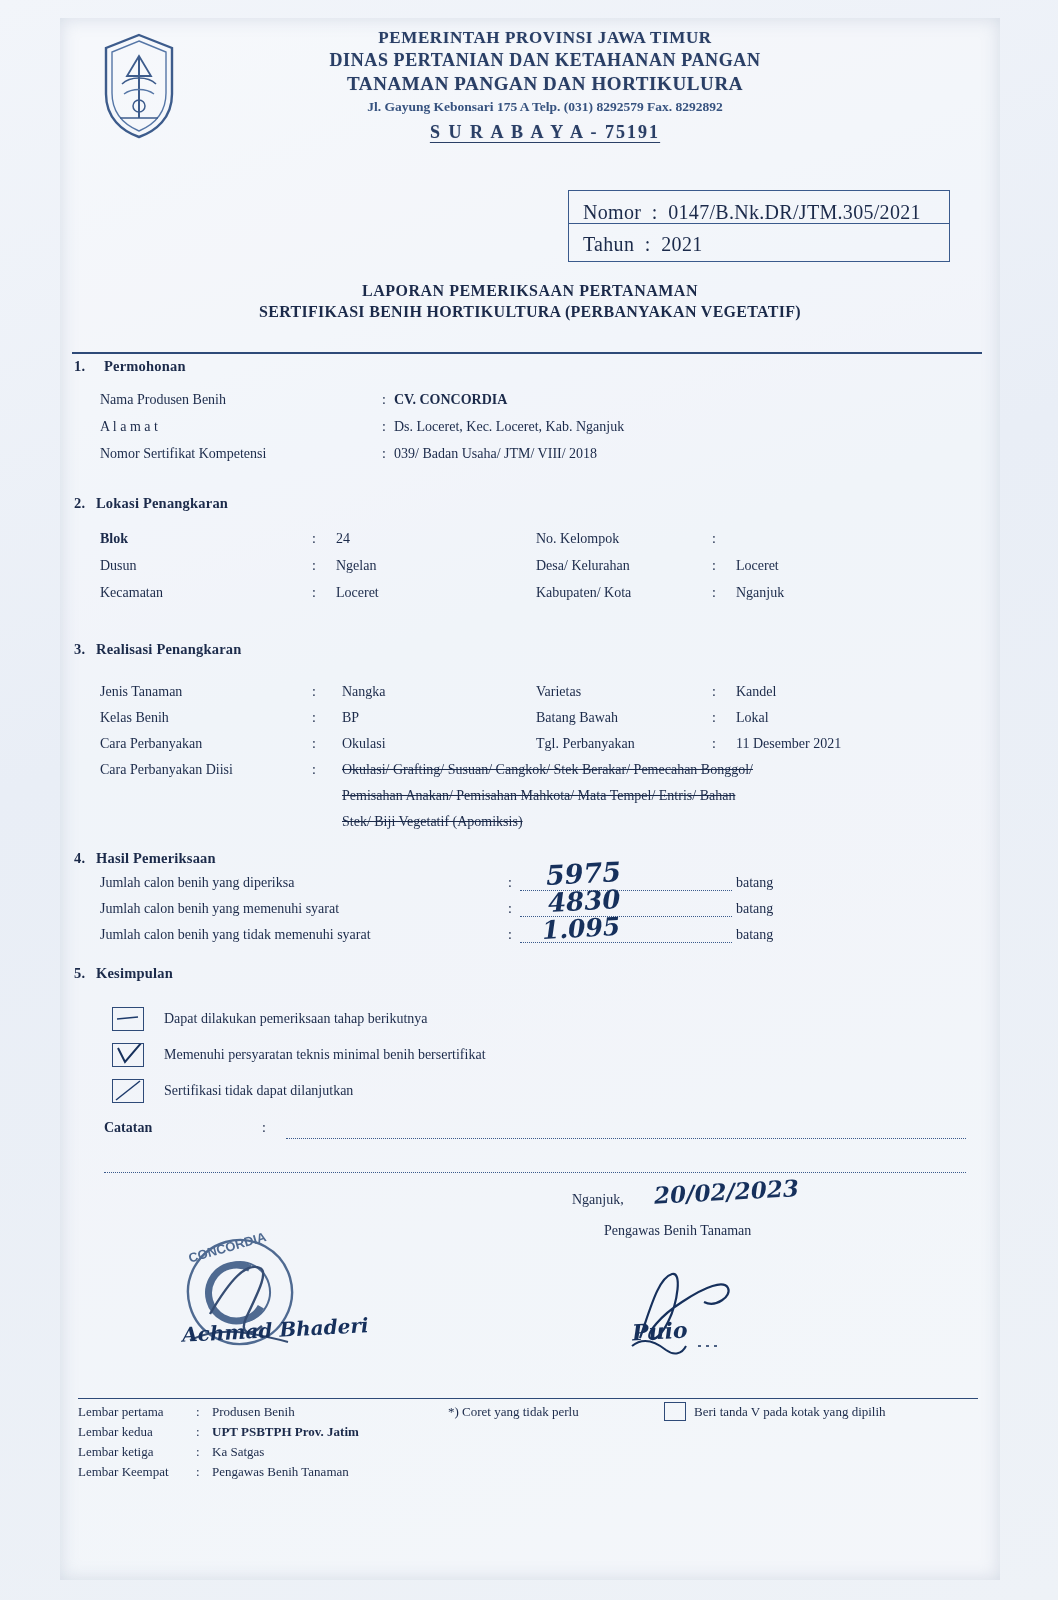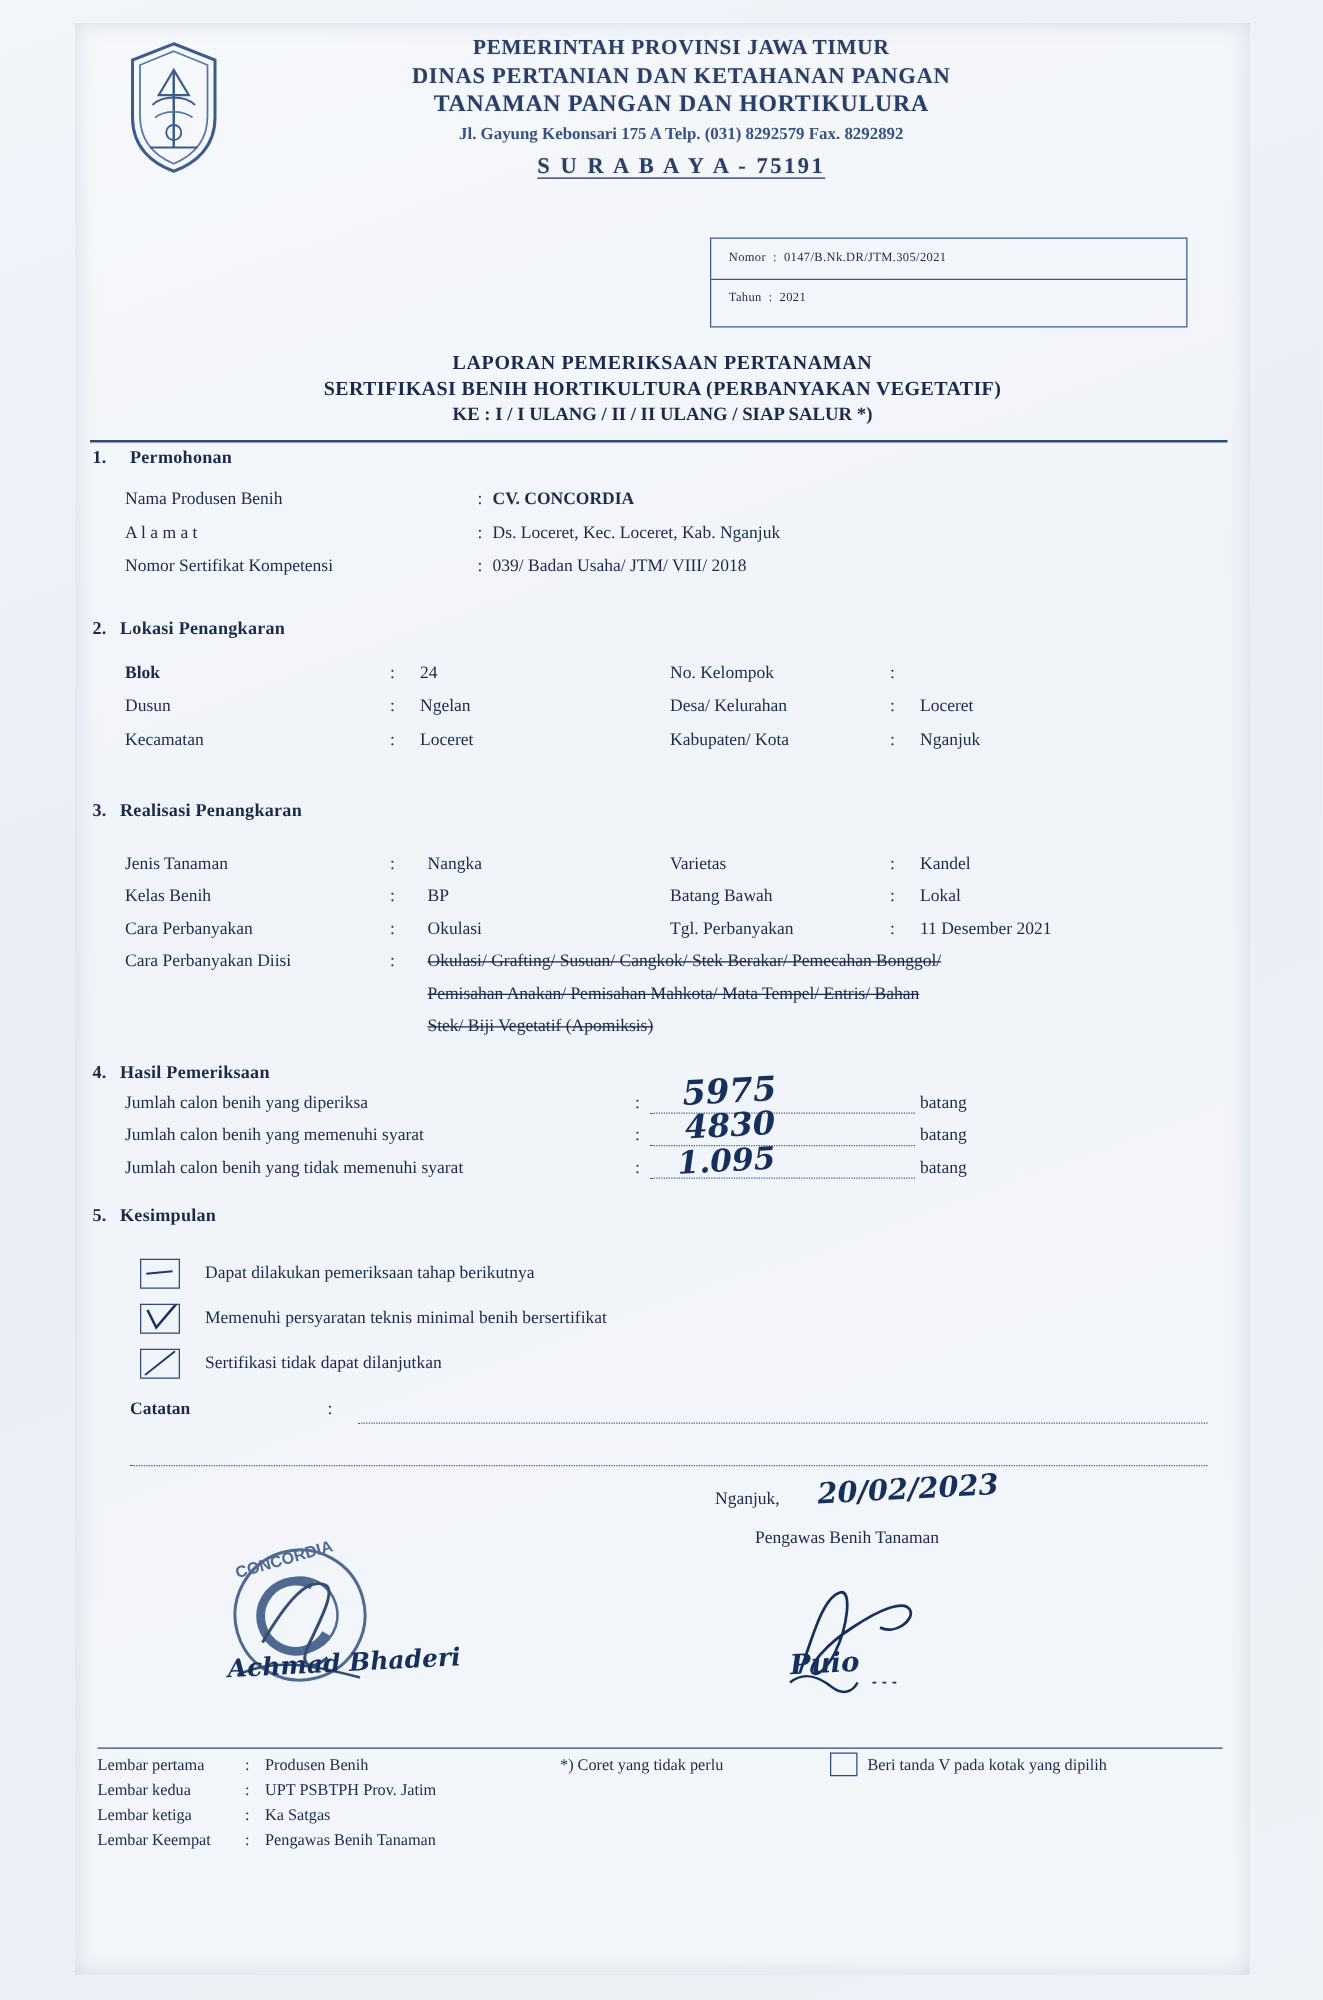--- a/index.html
+++ b/index.html
@@ -40,21 +40,21 @@
   .h5{font-size:13.5px;margin-left:30px;margin-top:4px;font-weight:bold;color:#36527f;}
   .h6{font-size:18px;margin-left:30px;margin-top:7px;font-weight:bold;letter-spacing:2px;
       text-decoration:underline;text-underline-offset:4px;}
   
   .nomor-box{
     position:absolute;left:568px;top:190px;width:380px;height:70px;
     border:1.6px solid #3a5party;
     border:1.6px solid #3a5a8c;
   }
   .nomor-row{
-    position:absolute;left:14px;font-size:10px;letter-spacing:.3px;
+    position:absolute;left:14px;font-size:20px;letter-spacing:.3px;
   }
   .nomor-row.r1{top:10px;}
   .nomor-row.r2{top:42px;}
   .nomor-div{position:absolute;left:0;top:32px;width:100%;height:1.4px;background:#3a5a8c;}
   
   .title{
     position:absolute;left:90px;top:282px;width:880px;text-align:center;
   }
   .t1{font-size:16px;font-weight:bold;letter-spacing:.5px;}
   .t2{font-size:16px;font-weight:bold;letter-spacing:.3px;margin-top:3px;}
@@ -130,21 +130,20 @@
     <div class="nomor-row r2">
       <span>Tahun</span>
       <span>&nbsp;:&nbsp;</span>
       <span>2021</span>
     </div>
   </div>
 
   <div class="title">
     <div class="t1">LAPORAN PEMERIKSAAN PERTANAMAN</div>
     <div class="t2">SERTIFIKASI BENIH HORTIKULTURA (PERBANYAKAN VEGETATIF)</div>
-    <div class="t3">KE : I / I ULANG / II / II ULANG / SIAP SALUR *)</div>
   </div>
   <div class="rule"></div>
 
   <div class="sec-title" style="left:74px;top:358px;">1.</div>
   <div class="sec-title" style="left:104px;top:358px;">Permohonan</div>
 
   <div class="lbl" style="left:100px;top:392px;">Nama Produsen Benih</div>
   <div class="colon" style="left:382px;top:392px;">:</div>
   <div class="val b" style="left:394px;top:392px;">CV. CONCORDIA</div>
 
@@ -297,21 +296,21 @@
   <div class="hand" style="position:absolute;left:182px;top:1318px;font-size:20px;">Achmad Bhaderi</div>
 
   <div class="foot-rule"></div>
 
   <div class="foot" style="left:78px;top:1404px;">Lembar pertama</div>
   <div class="foot" style="left:196px;top:1404px;">:</div>
   <div class="foot" style="left:212px;top:1404px;">Produsen Benih</div>
 
   <div class="foot" style="left:78px;top:1424px;">Lembar kedua</div>
   <div class="foot" style="left:196px;top:1424px;">:</div>
-  <div class="foot" style="left:212px;top:1424px;">UPT PSBTPH Prov. Jatim</div>
+  <div class="foot" style="left:212px;top:1424px;font-weight:bold;">UPT PSBTPH Prov. Jatim</div>
 
   <div class="foot" style="left:78px;top:1444px;">Lembar ketiga</div>
   <div class="foot" style="left:196px;top:1444px;">:</div>
   <div class="foot" style="left:212px;top:1444px;">Ka Satgas</div>
 
   <div class="foot" style="left:78px;top:1464px;">Lembar Keempat</div>
   <div class="foot" style="left:196px;top:1464px;">:</div>
   <div class="foot" style="left:212px;top:1464px;">Pengawas Benih Tanaman</div>
 
   <div class="foot" style="left:448px;top:1404px;">*) Coret yang tidak perlu</div>

